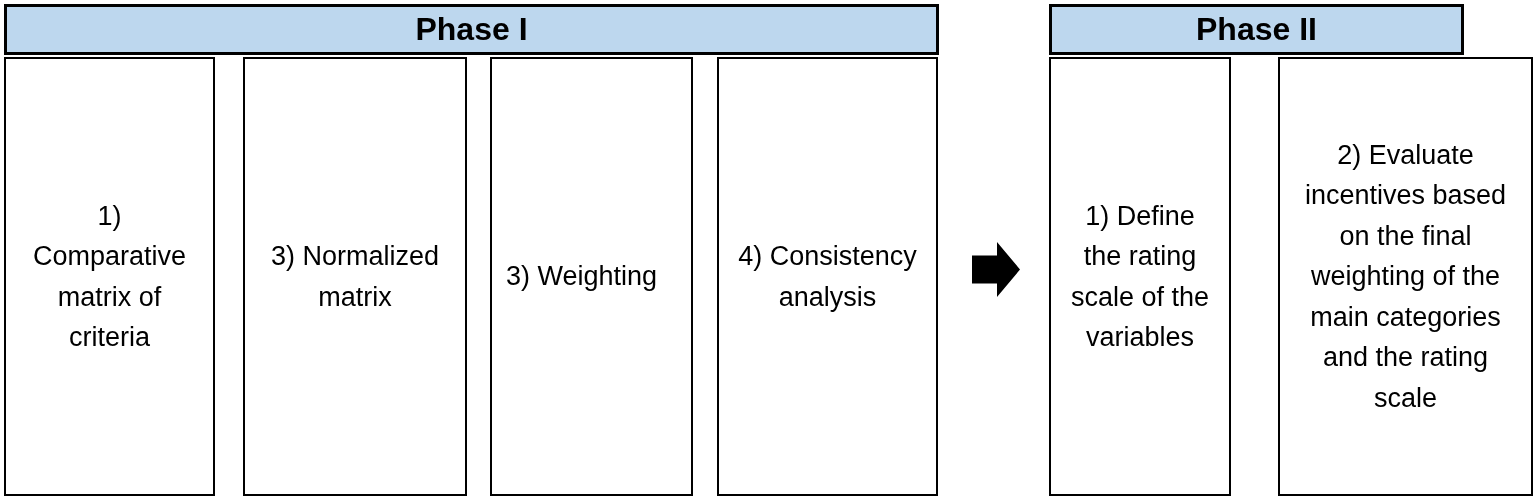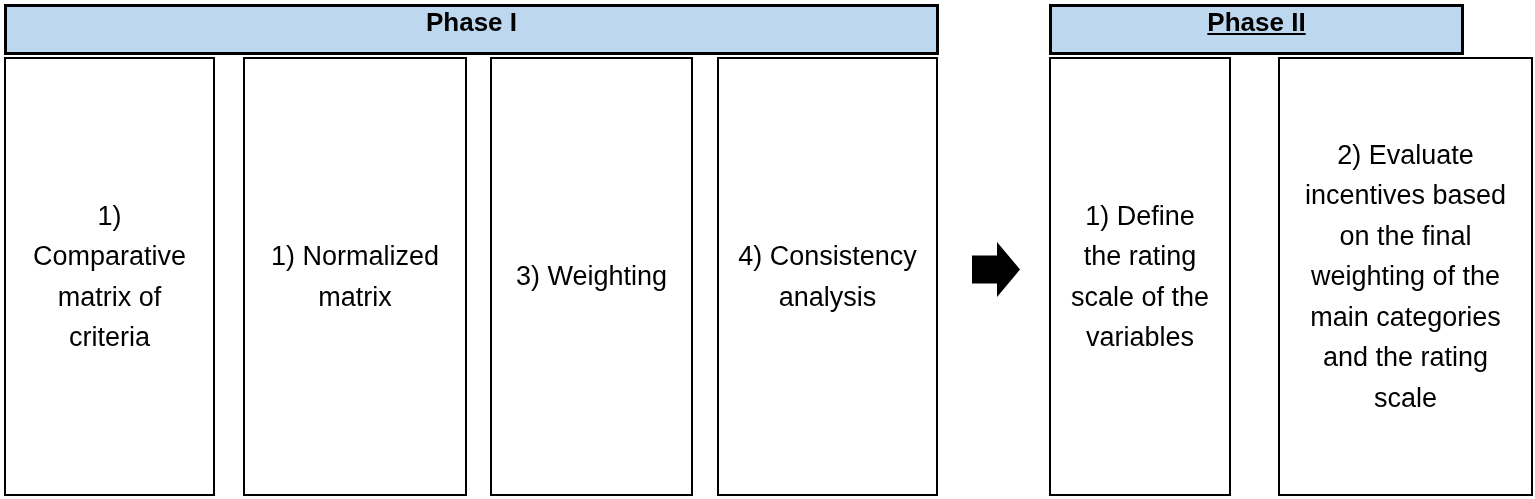--- a/index.html
+++ b/index.html
@@ -23,36 +23,36 @@
     background: var(--page-bg);
     overflow: hidden;
   }
   .phase-header {
     position: absolute;
     top: 4px;
     height: 51px;
     background: var(--header-bg);
     border: 3px solid var(--border);
     display: flex;
+    align-items: center;
     justify-content: center;
-    font-size: 26px;
+    font-size: 32px;
     font-weight: bold;
     color: var(--text);
   }
   .header-p1 { left: 4px;    width: 935px; }
-  .header-p2 { left: 1049px; width: 415px; text-decoration: underline; }
+  .header-p2 { left: 1049px; width: 415px; }
   .step-box {
     position: absolute;
     top: 57px;
     height: 439px;
     background: var(--box-bg);
     border: 2px solid var(--border);
     display: flex;
     align-items: center;
-    justify-content: center;
     text-align: center;
     font-size: 27px;
     line-height: 1.5;
     color: var(--text);
   }
   .box-1 { left: 4px;    width: 211px; padding: 0 14px; }
   .box-2 { left: 243px;  width: 224px; padding: 0 14px; }
   .box-3 { left: 490px;  width: 203px; padding: 0 14px; }
   .box-4 { left: 717px;  width: 221px; padding: 0 16px; }
   .box-5 { left: 1049px; width: 182px; padding: 0 16px; }
@@ -74,21 +74,21 @@
 
   <div class="phase-header header-p1">
     <span>Phase I</span>
   </div>
 
   <div class="step-box box-1">
     <span>1) Comparative matrix of criteria</span>
   </div>
 
   <div class="step-box box-2">
-    <span>1) Normalized matrix</span>
+    <span>3) Normalized matrix</span>
   </div>
 
   <div class="step-box box-3">
     <span>3) Weighting</span>
   </div>
 
   <div class="step-box box-4">
     <span>4) Consistency analysis</span>
   </div>
 

